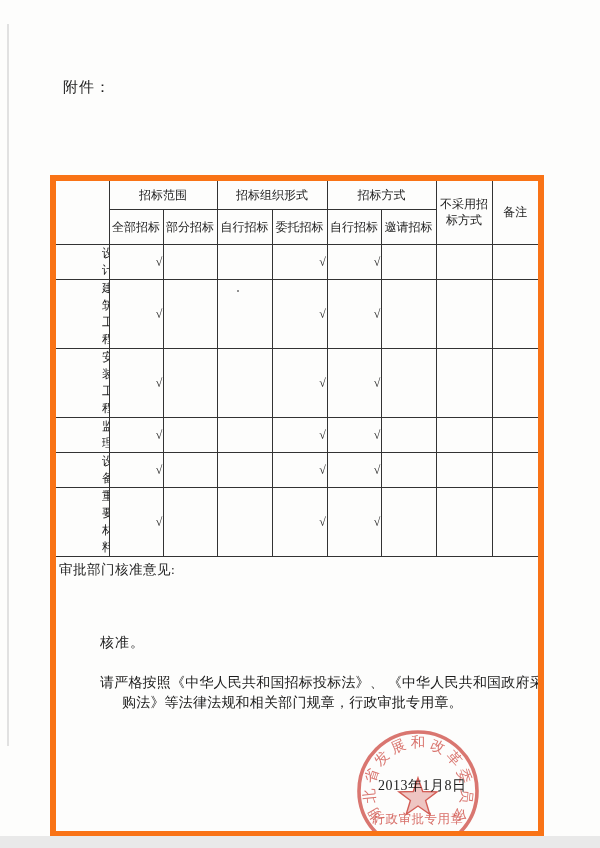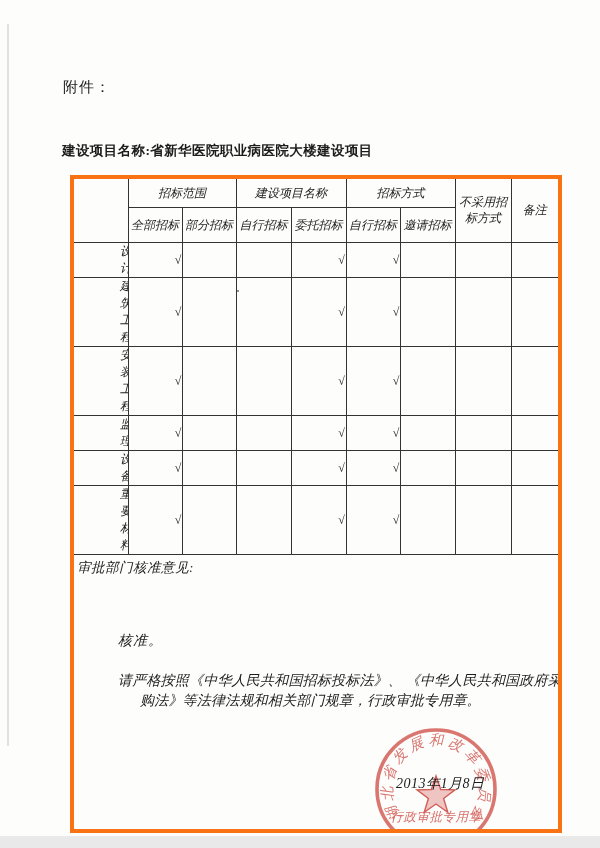--- a/index.html
+++ b/index.html
@@ -18,25 +18,24 @@
   }
   .attachment{
     position:absolute;left:63px;top:78px;
     font-size:15px;letter-spacing:1px;
   }
   .project-title{
     position:absolute;left:62px;top:142px;
     font-size:13.5px;font-weight:600;letter-spacing:.4px;
   }
   table.bid-table{
-    position:absolute;left:70px;top:175px;
+    position:absolute;left:50px;top:175px;
     width:488px;
     border-collapse:collapse;table-layout:fixed;
-    border:4px solid #f97316;
-    font-style:italic;
+    border:6px solid #f97316;
   }
   table.bid-table td{
     border:1px solid #333;
     text-align:center;vertical-align:middle;
     font-size:12px;
     padding:0;
     overflow:hidden;
   }
   tr.h1 td{height:28px;}
   tr.h2 td{height:34px;}
@@ -71,39 +70,38 @@
 </style>
 </head>
 <body>
 
 <div class="page">
 
   <div class="scan-line-left"></div>
 
   <div class="attachment">附件：</div>
 
-  <div class="project-title">建设项目名称:省新华医院职业病医院大楼建设项目</div>
 
   <table class="bid-table">
     <colgroup>
       <col style="width:56px">
         <col style="width:54px">
         <col style="width:54px">
       <col style="width:55px">
         <col style="width:55px">
         <col style="width:54px">
       <col style="width:55px">
         <col style="width:56px">
         <col style="width:49px">
     </colgroup>
     <tbody>
       <tr class="h1">
         <td rowspan="2"></td>
         <td colspan="2">招标范围</td>
-        <td colspan="2">建设项目名称</td>
+        <td colspan="2">招标组织形式</td>
         <td colspan="2">招标方式</td>
         <td rowspan="2" class="wrapcell">不采用招标方式</td>
         <td rowspan="2">备注</td>
       </tr>
       <tr class="h2">
         <td>全部招标</td>
         <td>部分招标</td>
         <td>自行招标</td>
         <td>委托招标</td>
         <td>自行招标</td>

